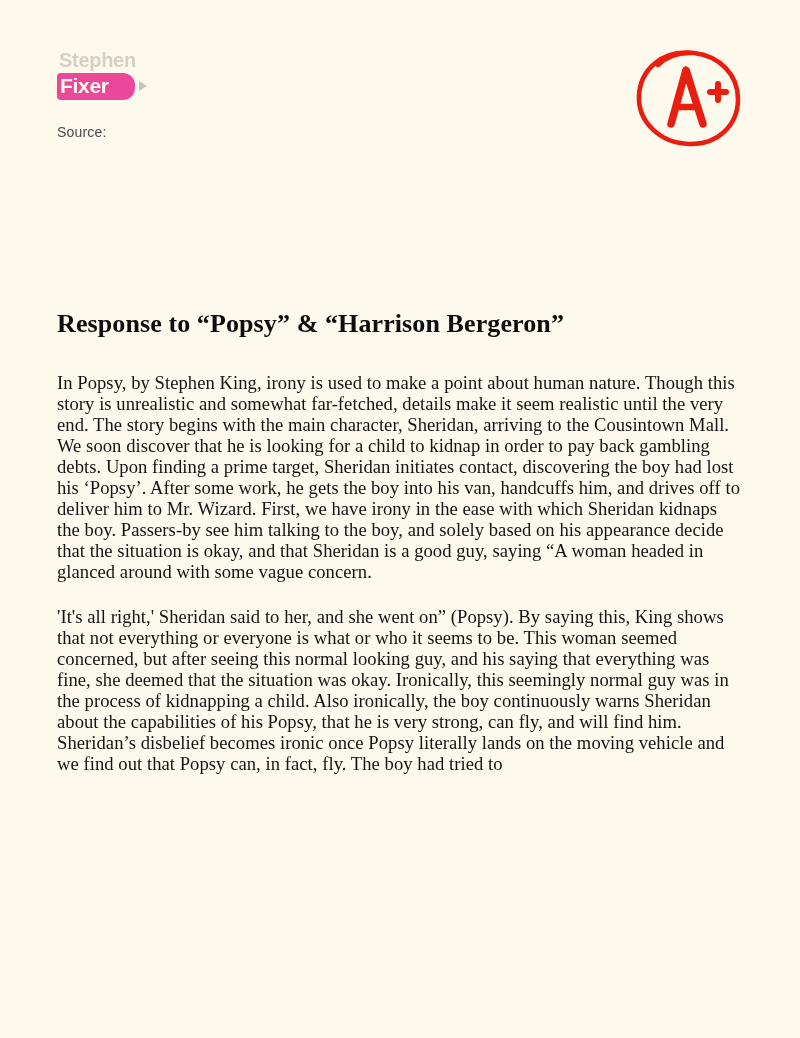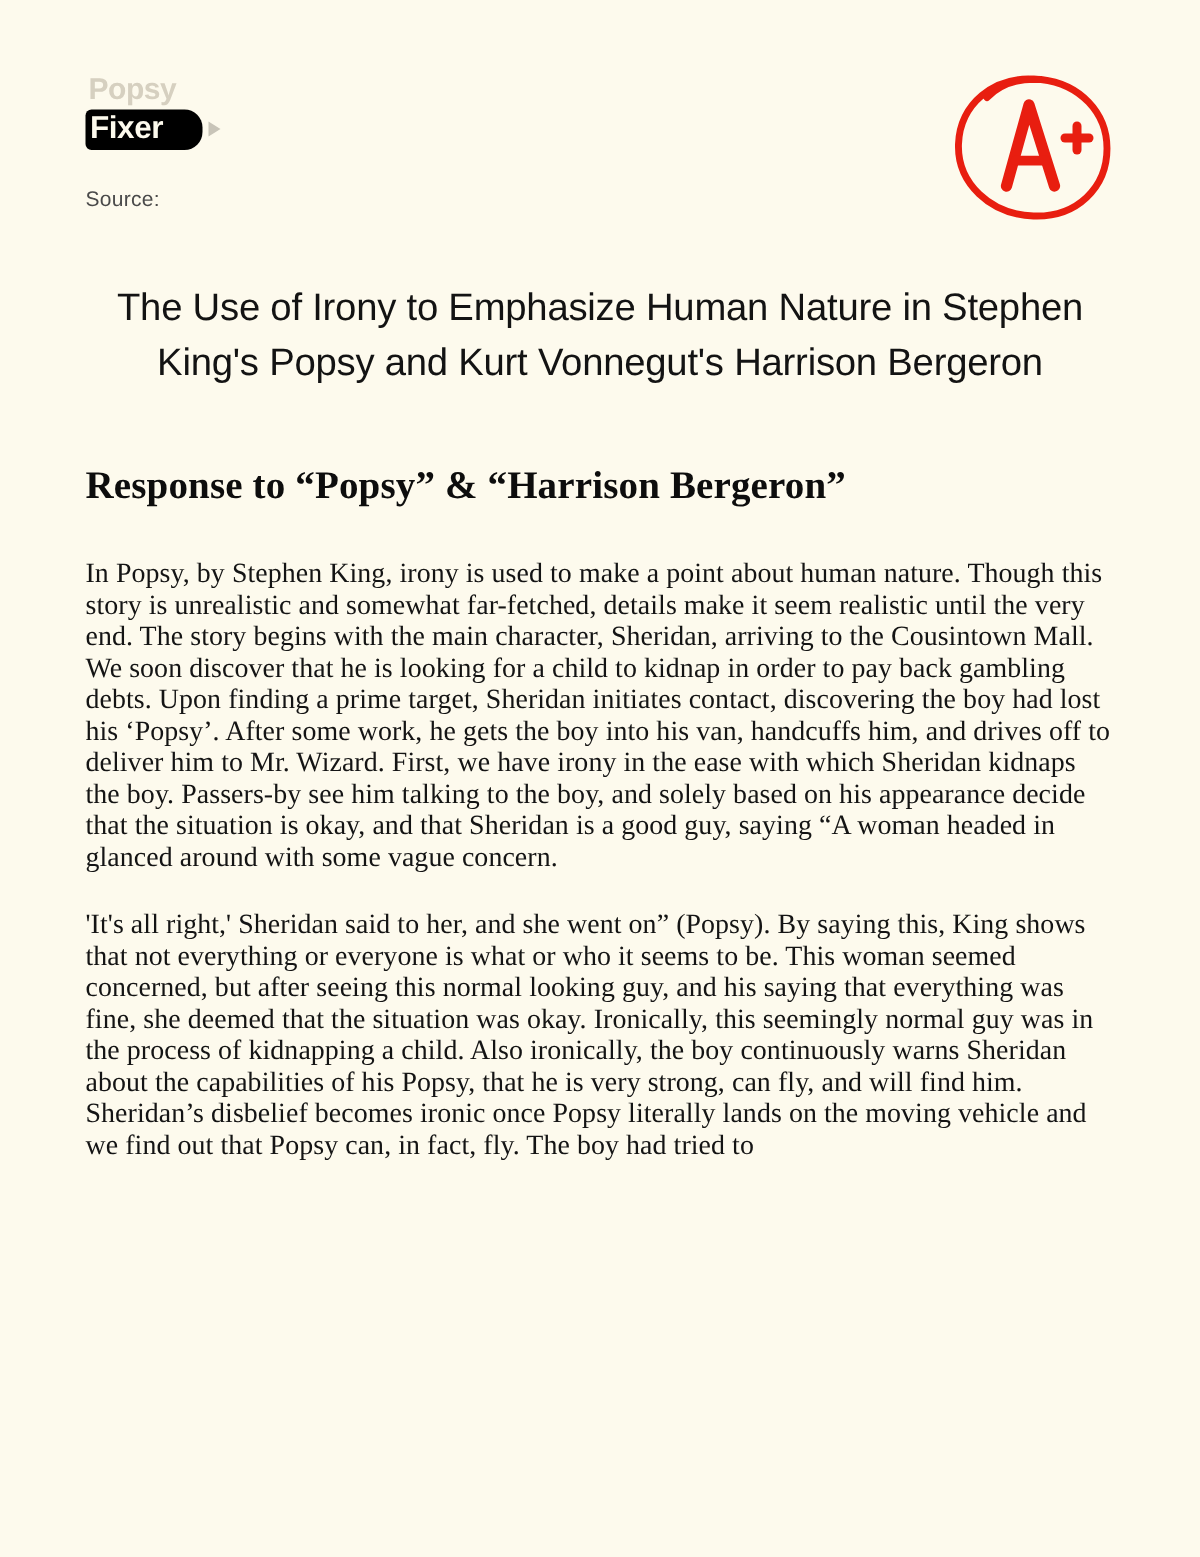--- a/index.html
+++ b/index.html
@@ -45,21 +45,21 @@
     color: #d6d0c0;
     line-height: 1;
     margin-left: 2px;
   }
   .brand-badge-row {
     display: flex;
     align-items: center;
     margin-top: 3px;
   }
   .brand-badge {
-    background: #000000;
+    background: #ec4899;
     border-radius: 4px 12px 12px 4px;
     padding: 1px 26px 2px 3px;
     font-family: "Liberation Sans", sans-serif;
     font-weight: bold;
     font-size: 21px;
     letter-spacing: -0.3px;
     color: #fdfaed;
     line-height: 1.12;
   }
   .brand-arrow {
@@ -160,42 +160,41 @@
   }
 </style>
 </head>
 <body>
 
 <div class="page">
 
   <div class="header">
 
     <div class="brand">
-      <div class="brand-top">Popsy</div>
+      <div class="brand-top">Stephen</div>
       <div class="brand-badge-row">
         <div class="brand-badge">Fixer</div>
         <div class="brand-arrow"></div>
       </div>
     </div>
 
     <div class="source-line">Source:</div>
 
     <div class="grade-stamp">
       <svg viewBox="0 0 108 100" xmlns="http://www.w3.org/2000/svg" aria-hidden="true">
         <path d="M58 5 C28 2 6 22 5 48 C4 74 26 95 55 96 C84 97 104 77 104 51 C104 27 86 8 60 5 C46 4 33 8 24 17" fill="none" stroke="#e81e10" stroke-width="4.6" stroke-linecap="round"></path>
         <path d="M37 76 L52 22 L69 76" fill="none" stroke="#e81e10" stroke-width="7.5" stroke-linecap="round" stroke-linejoin="round"></path>
         <path d="M43 59 L63 59" fill="none" stroke="#e81e10" stroke-width="6.5" stroke-linecap="round"></path>
         <path d="M76 44 L92 44" fill="none" stroke="#e81e10" stroke-width="6" stroke-linecap="round"></path>
         <path d="M84 36 L84 52" fill="none" stroke="#e81e10" stroke-width="6" stroke-linecap="round"></path>
       </svg>
     </div>
 
   </div>
 
-  <h1 class="doc-title">The Use of Irony to Emphasize Human Nature in Stephen King's Popsy and Kurt Vonnegut's Harrison Bergeron</h1>
 
   <h2 class="section-heading">Response to “Popsy” &amp; “Harrison Bergeron”</h2>
 
   <div class="article">
     <p>In Popsy, by Stephen King, irony is used to make a point about human nature. Though this story is unrealistic and somewhat far-fetched, details make it seem realistic until the very end. The story begins with the main character, Sheridan, arriving to the Cousintown Mall. We soon discover that he is looking for a child to kidnap in order to pay back gambling debts. Upon finding a prime target, Sheridan initiates contact, discovering the boy had lost his ‘Popsy’. After some work, he gets the boy into his van, handcuffs him, and drives off to deliver him to Mr. Wizard. First, we have irony in the ease with which Sheridan kidnaps the boy. Passers-by see him talking to the boy, and solely based on his appearance decide that the situation is okay, and that Sheridan is a good guy, saying “A woman headed in glanced around with some vague concern.</p>
     <p>'It's all right,' Sheridan said to her, and she went on” (Popsy). By saying this, King shows that not everything or everyone is what or who it seems to be. This woman seemed concerned, but after seeing this normal looking guy, and his saying that everything was fine, she deemed that the situation was okay. Ironically, this seemingly normal guy was in the process of kidnapping a child. Also ironically, the boy continuously warns Sheridan about the capabilities of his Popsy, that he is very strong, can fly, and will find him. Sheridan’s disbelief becomes ironic once Popsy literally lands on the moving vehicle and we find out that Popsy can, in fact, fly. The boy had tried to</p>
   </div>
 
   <div class="fade-mask"></div>
 

